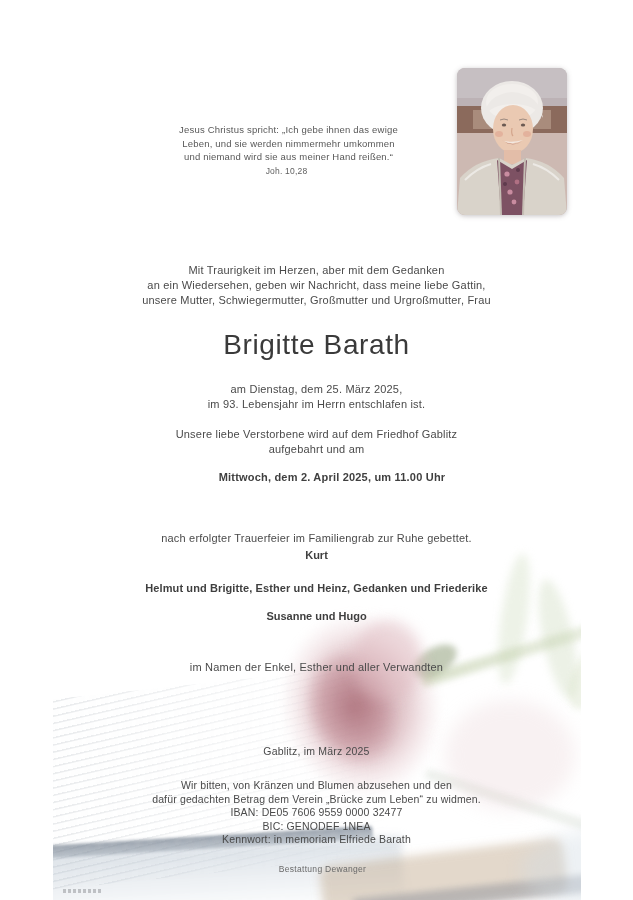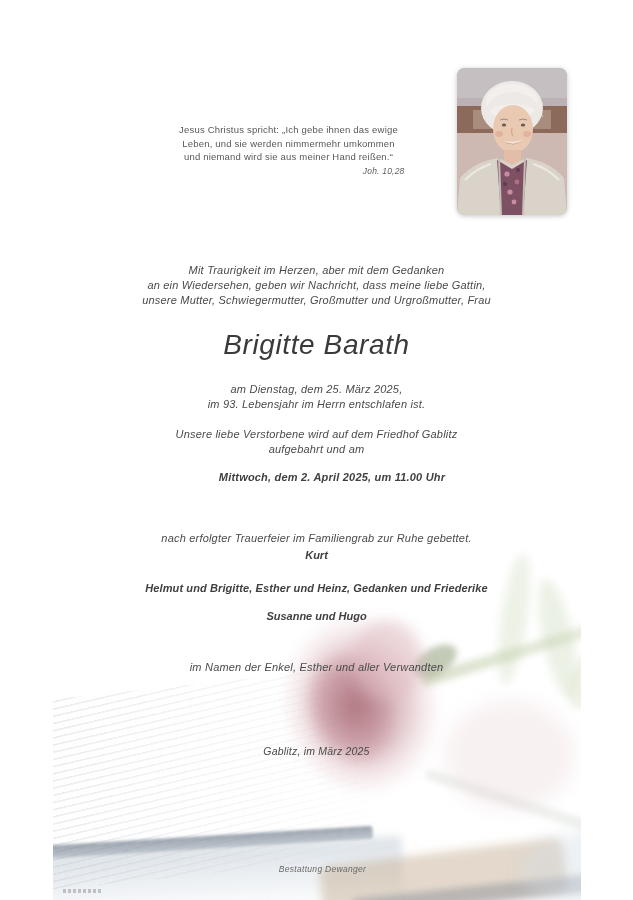--- a/index.html
+++ b/index.html
@@ -4,26 +4,26 @@
 <style>
   html,body{margin:0;padding:0;background:#ffffff;}
   .page{
     position:relative;width:528px;height:900px;margin:0 auto;
     background:#ffffff;overflow:hidden;
     font-family:"Liberation Sans","DejaVu Sans",sans-serif;
     color:#4a4a4a;
   }
   .page *{box-sizing:border-box;}
   .bg-el{position:absolute;z-index:0;pointer-events:none;}
-  .txt{position:absolute;left:0;right:0;text-align:center;z-index:2;font-style:italic;}
+  .txt{position:absolute;left:0;right:0;text-align:center;z-index:2;}
   .ml{white-space:pre-line;}
   
   .quote{position:absolute;left:116px;top:123px;width:240px;z-index:2;
          font-size:9.5px;line-height:13.5px;color:#585858;letter-spacing:.2px;text-align:center;}
-  .quote-ref{text-align:right;font-size:8.5px;margin-top:1px;padding-right:4px;color:#606060;font-style:italic;}
+  .quote-ref{text-align:center;font-size:8.5px;margin-top:1px;padding-right:4px;color:#606060;}
   .announcement{top:263px;font-size:11px;line-height:15px;letter-spacing:.2px;}
   .name{top:329px;font-size:28px;font-weight:400;letter-spacing:.6px;color:#3a3a3a;margin:0;}
   .death{top:382px;font-size:11px;line-height:14.5px;letter-spacing:.2px;}
   .laying{top:427px;font-size:11px;line-height:15px;letter-spacing:.2px;}
   .funeral-dt{top:471px;font-size:11px;font-weight:700;color:#3f3f3f;letter-spacing:.2px;margin-left:31px;}
   .burial{top:500px;font-size:11px;letter-spacing:.2px;margin-top:32px;}
   .widower{top:549px;font-size:11px;font-weight:700;color:#3f3f3f;}
   .children1{top:582px;font-size:11px;font-weight:700;color:#3f3f3f;letter-spacing:.1px;}
   .children2{top:610px;font-size:11px;font-weight:700;color:#3f3f3f;}
   .relatives{top:661px;font-size:11px;letter-spacing:.2px;}
@@ -174,18 +174,23 @@
 
   <div class="txt burial">nach erfolgter Trauerfeier im Familiengrab zur Ruhe gebettet.</div>
 
   <div class="txt widower">Kurt</div>
   <div class="txt children1">Helmut und Brigitte, Esther und Heinz, Gedanken und Friederike</div>
   <div class="txt children2">Susanne und Hugo</div>
   <div class="txt relatives">im Namen der Enkel, Esther und aller Verwandten</div>
 
   <div class="txt place-date">Gablitz, im März 2025</div>
 
+  <div class="txt donation ml">Wir bitten, von Kränzen und Blumen abzusehen und den
+dafür gedachten Betrag dem Verein „Brücke zum Leben“ zu widmen.
+IBAN: DE05 7606 9559 0000 32477
+BIC: GENODEF 1NEA
+Kennwort: in memoriam Elfriede Barath</div>
 
   <div class="txt footer">Bestattung Dewanger</div>
 
   <div class="corner-mark"></div>
 
 </div>
 
 </body></html>

